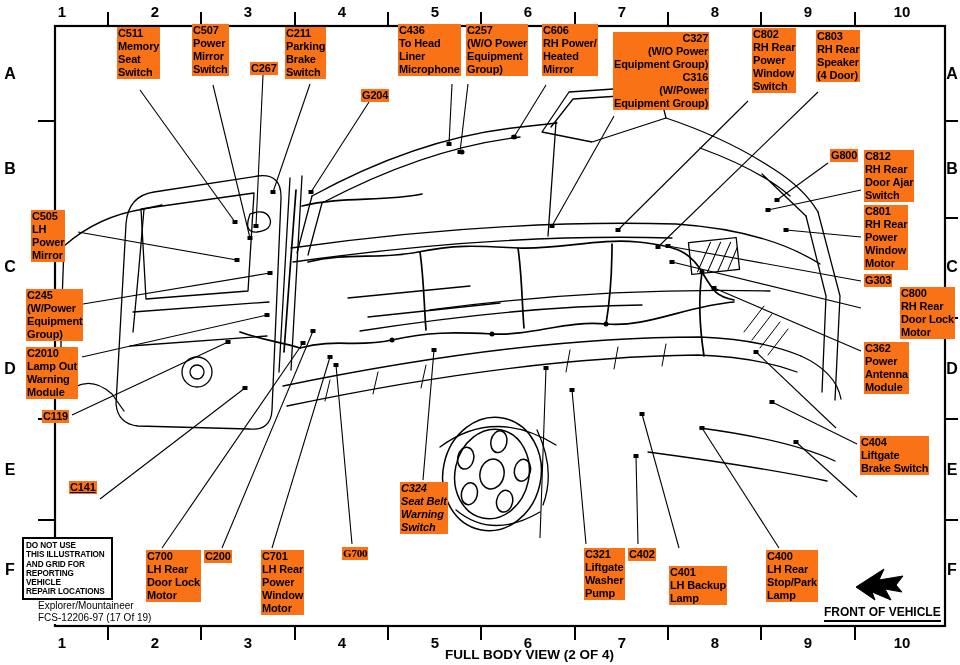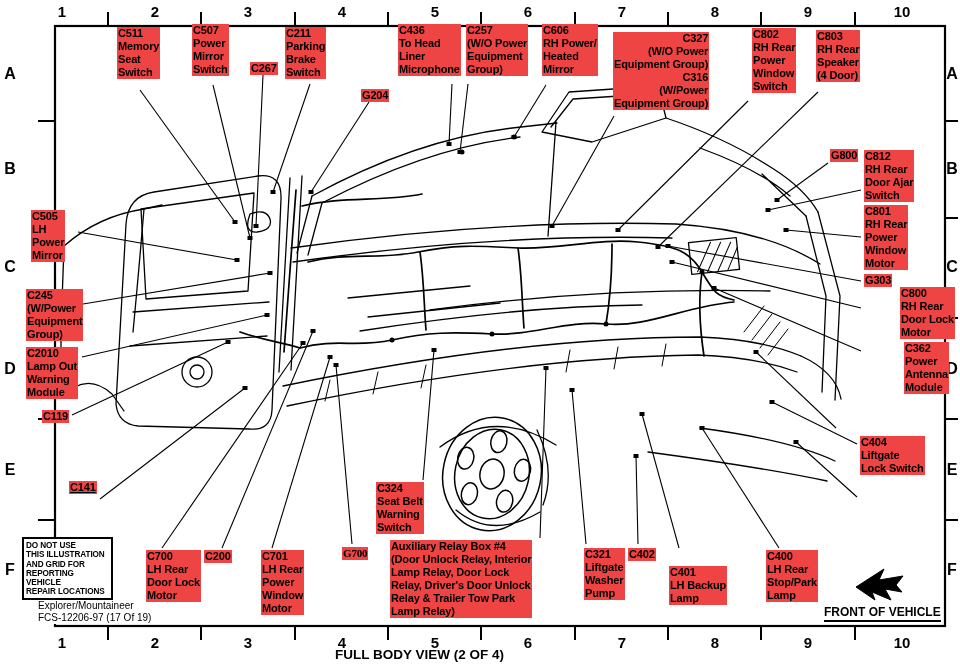--- a/index.html
+++ b/index.html
@@ -1,28 +1,28 @@
 <!DOCTYPE html>
 <html><head>
 <meta charset="utf-8">
 <style>
   html,body{margin:0;padding:0;background:#fff;}
   .stage{position:relative;width:960px;height:665px;background:#fff;overflow:hidden;
          font-family:"Liberation Sans",sans-serif;color:#000;}
   .stage svg{position:absolute;left:0;top:0;}
   .layer{position:absolute;left:0;top:0;width:100%;height:100%;}
   .callout{position:absolute;font:bold 11px/13px "Liberation Sans",sans-serif;
-           white-space:pre;letter-spacing:-0.15px;background:#ef4444;padding:0 1px;}
+           white-space:pre;letter-spacing:-0.15px;background:#f97316;padding:0 1px;}
   .gridnum{position:absolute;width:30px;text-align:center;font:bold 15px/18px "Liberation Sans",sans-serif;}
   .gridletter{position:absolute;width:16px;text-align:center;font:bold 16px/18px "Liberation Sans",sans-serif;}
   .notice{position:absolute;left:22px;top:537px;width:84px;border:2px solid #000;background:#fff;
           padding:2px 1px 1px 2px;font:bold 8.2px/9.3px "Liberation Sans",sans-serif;letter-spacing:-0.1px;}
   .notice span{display:block;}
   .footer-line{position:absolute;left:22px;font:10px/12px "Liberation Sans",sans-serif;background:#fff;white-space:nowrap;padding-left:16px;}
-  .caption{position:absolute;left:335px;top:647px;width:250px;text-align:left;
+  .caption{position:absolute;left:364px;top:647px;width:250px;text-align:right;
            font:bold 13.5px/16px "Liberation Sans",sans-serif;}
   .front-label{position:absolute;left:824px;top:605px;font:bold 12px/14px "Liberation Sans",sans-serif;
                border-bottom:2px solid #000;padding-bottom:1px;white-space:nowrap;background:#fff;}
 </style>
 </head>
 <body>
 
 <div class="stage">
 
   <svg width="960" height="665" viewBox="0 0 960 665">
@@ -296,27 +296,27 @@
       <div class="callout" style="left: 864px; top: 205px;">C801
 RH Rear
 Power
 Window
 Motor</div>
       <div class="callout" style="left: 864px; top: 274px;">G303</div>
       <div class="callout" style="left: 864px; top: 287px; margin-left: 36px;">C800
 RH Rear
 Door Lock
 Motor</div>
-      <div class="callout" style="left: 864px; top: 342px; margin-left: 40px;">C362
+      <div class="callout" style="left: 864px; top: 342px;">C362
 Power
 Antenna
 Module</div>
       <div class="callout" style="left: 860px; top: 436px;">C404
 Liftgate
-Lock Switch</div>
+Brake Switch</div>
       <div class="callout" style="left: 31px; top: 210px;">C505
 LH
 Power
 Mirror</div>
       <div class="callout" style="left: 26px; top: 289px;">C245
 (W/Power
 Equipment
 Group)</div>
       <div class="callout" style="left: 26px; top: 347px;">C2010
 Lamp Out
@@ -328,30 +328,24 @@
 LH Rear
 Door Lock
 Motor</div>
       <div class="callout" style="left: 204px; top: 550px;">C200</div>
       <div class="callout" style="left: 261px; top: 550px;">C701
 LH Rear
 Power
 Window
 Motor</div>
       <div class="callout" style="left: 342px; top: 547px; font-family: Liberation Serif, serif;">G700</div>
-      <div class="callout" style="left: 376px; top: 482px;">C324
+      <div class="callout" style="left: 400px; top: 482px; font-style: italic;">C324
 Seat Belt
 Warning
 Switch</div>
-      <div class="callout" style="left: 390px; top: 540px;">Auxiliary Relay Box #4
-(Door Unlock Relay, Interior
-Lamp Relay, Door Lock
-Relay, Driver's Door Unlock
-Relay &amp; Trailer Tow Park
-Lamp Relay)</div>
       <div class="callout" style="left: 584px; top: 548px;">C321
 Liftgate
 Washer
 Pump</div>
       <div class="callout" style="left: 628px; top: 548px;">C402</div>
       <div class="callout" style="left: 669px; top: 550px; margin-top: 16px;">C401
 LH Backup
 Lamp</div>
       <div class="callout" style="left: 766px; top: 550px;">C400
 LH Rear

